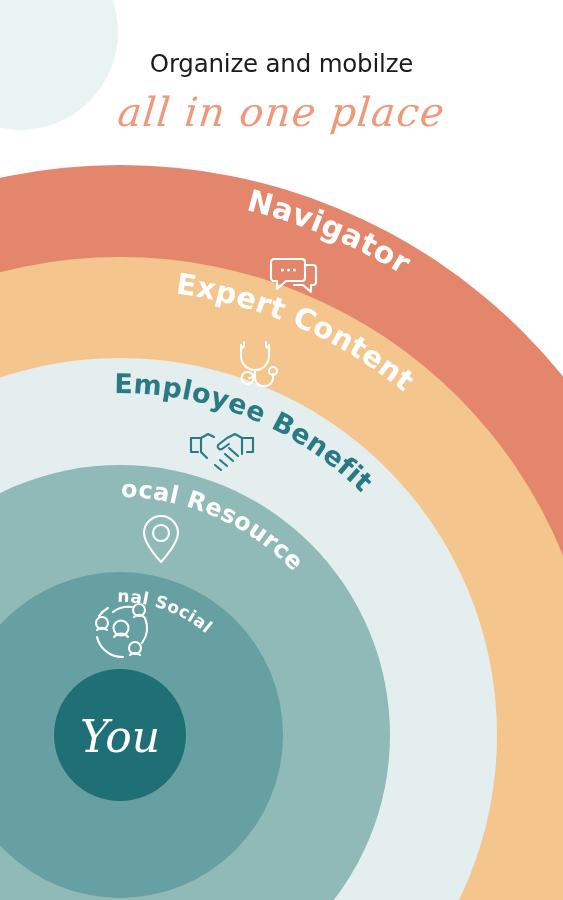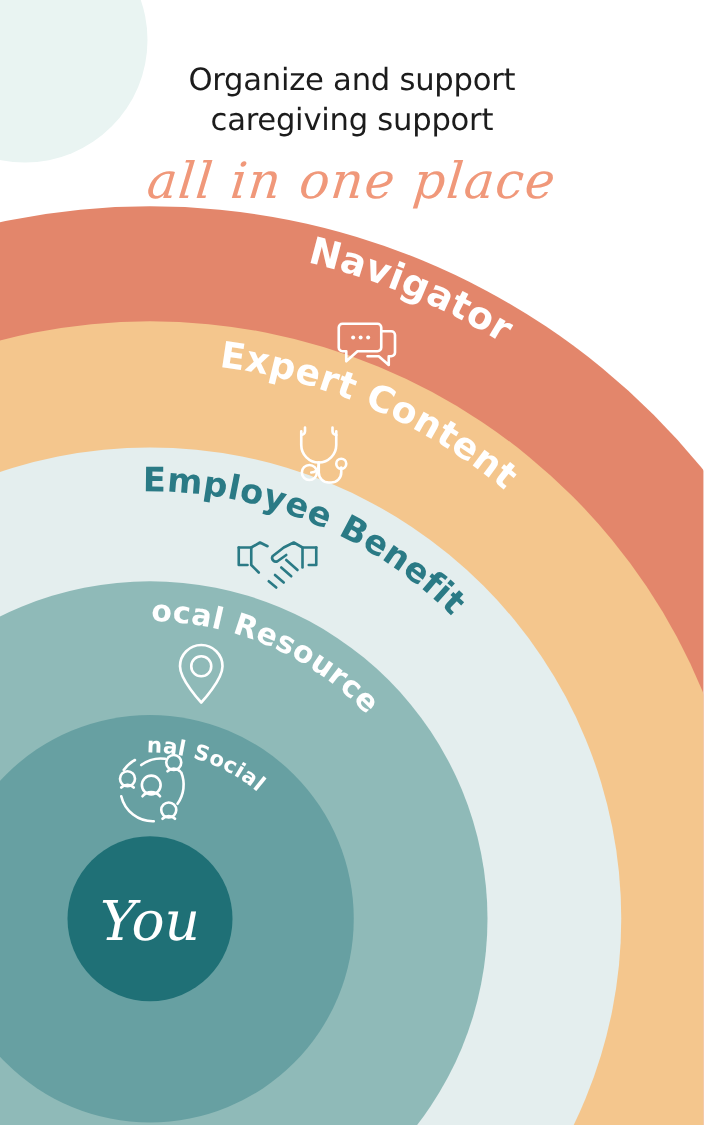--- a/index.html
+++ b/index.html
@@ -76,22 +76,21 @@
   .ico { fill:none; stroke-width:2.1; stroke-linecap:round; stroke-linejoin:round; }
 </style>
 </head>
 <body>
 
 <div id="stage">
 
   <div class="corner-blob"></div>
 
   <div class="headline-block">
-    <div class="headline">Organize and support</div>
-    <div class="headline">caregiving support</div>
+    <div class="headline">Organize and mobilze</div>
     <div class="subscript">all in one place</div>
   </div>
 
   <svg id="rings" viewBox="0 0 563 900">
     <defs>
 
       <path id="arc-navigator" d="M 120 735 m 0 -540 a 540 540 0 0 1 381.8 158.2" fill="none"></path>
       <path id="arc-expert" d="M 120 735 m 0 -445 a 445 445 0 0 1 314.7 130.4" fill="none"></path>
       <path id="arc-benefits" d="M 120 735 m 0 -342 a 342 342 0 0 1 241.8 100.2" fill="none"></path>
       <path id="arc-local" d="M 120 735 m 0 -238 a 238 238 0 0 1 168.3 69.7" fill="none"></path>

